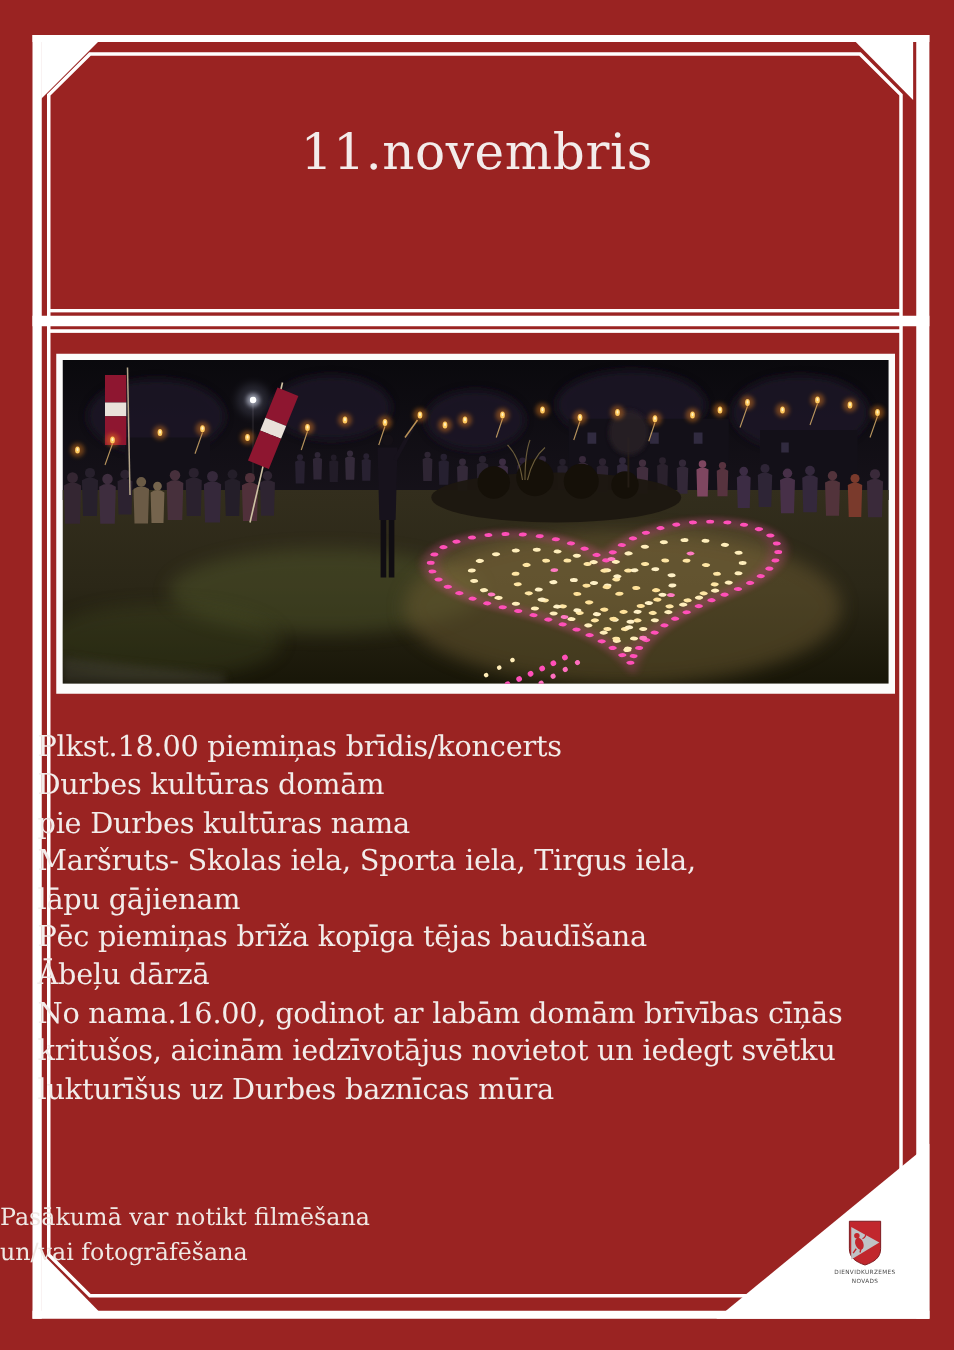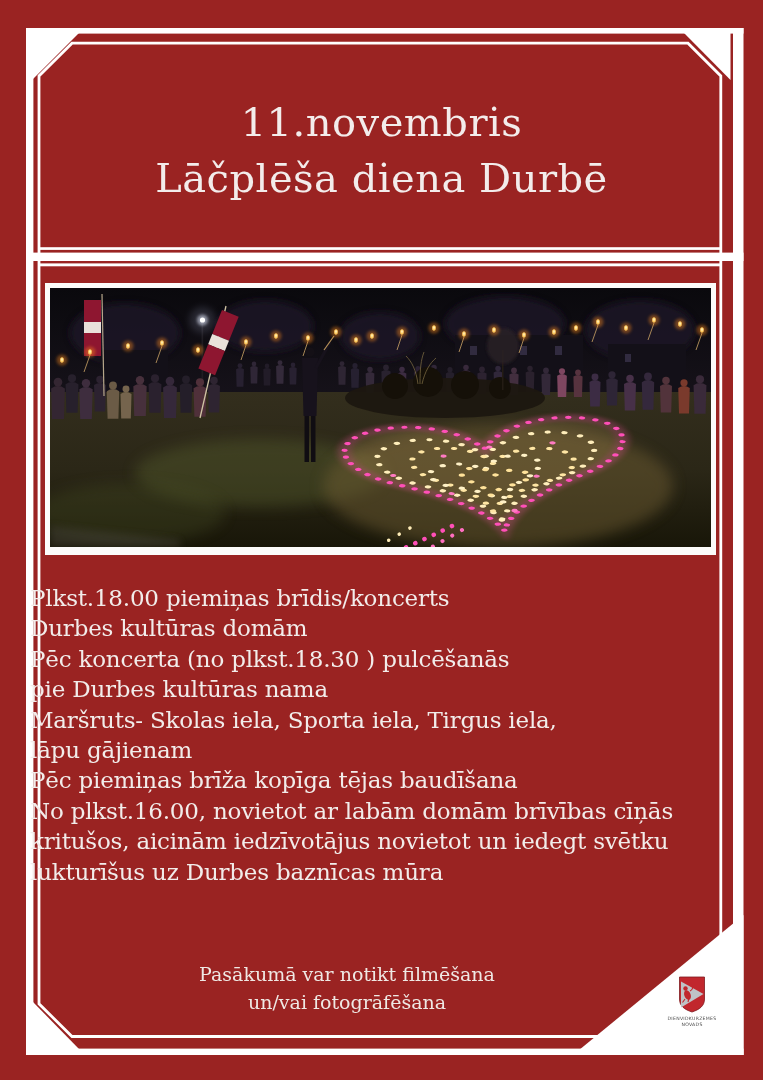--- a/index.html
+++ b/index.html
@@ -16,21 +16,21 @@
   .photo-mat{
     position:absolute;left:45px;top:283px;width:671px;height:272px;
     background:#fcfbfa;box-sizing:border-box;padding:5px 5px 8px 5px;
   }
   .photo-mat svg{display:block;}
   .body-text{
     position:absolute;top:583px;left:30px;width:703px;
     font-size:23px;line-height:30.4px;color:#f2ecea;letter-spacing:-0.2px;
   }
   .note{
-    position:absolute;top:961px;left:0;width:694px;text-align:center;
+    position:absolute;top:961px;left:0;width:694px;
     font-size:19px;line-height:27.5px;color:#efe8e4;
   }
   .logo-svg{position:absolute;left:655px;top:975px;}
 </style>
 </head>
 <body>
 
 <div class="poster">
 
   <svg class="frame-svg" width="763" height="1080" viewBox="0 0 763 1080" aria-hidden="true">
@@ -45,21 +45,20 @@
       <rect x="39" y="247.2" width="682" height="2.7"></rect>
       <rect x="26" y="252.6" width="717.5" height="8.4"></rect>
       <rect x="39" y="263.4" width="682" height="2.9"></rect>
       <polygon points="743.5,915 743.5,1055 573,1055"></polygon>
     </g>
     <path d="M 72,43.2 H 688 L 720.8,75.9 V 1003.8 L 688,1036.5 H 72 L 39,1003.8 V 75.9 Z" fill="none" stroke="#ffffff" stroke-width="2.8"></path>
   </svg>
 
   <div class="title">
     <div>11.novembris</div>
-    <div>Lāčplēša diena Durbē</div>
   </div>
 
   <div class="photo-mat">
     <svg width="661" height="259" viewBox="0 0 661 259" role="img" aria-label="Night photo: a crowd holding burning torches and Latvian flags stands around a dark lawn where candles are arranged in a large glowing heart shape outlined in pink">
       <defs>
         <linearGradient id="gSky" x1="0" y1="0" x2="0" y2="1">
           <stop offset="0" stop-color="#0a090d"></stop>
             <stop offset="1" stop-color="#16121a"></stop>
         </linearGradient>
         <linearGradient id="gGround" x1="0" y1="0" x2="0" y2="1">
@@ -262,26 +261,26 @@
         <path d="M 402,238 C 378,250 358,258 338,268" fill="none" stroke="#ff4fb8" stroke-width="4.5" stroke-dasharray="0.1 10" stroke-linecap="round"></path>
         <path d="M 412,242 C 395,252 382,258 372,266" fill="none" stroke="#ff6ec0" stroke-width="4" stroke-dasharray="0.1 11" stroke-linecap="round"></path>
         <path d="M 360,240 C 350,246 342,250 336,254" fill="none" stroke="#ffedb8" stroke-width="3.5" stroke-dasharray="0.1 12" stroke-linecap="round"></path>
       </g>
     </svg>
   </div>
 
   <div class="body-text">
     <div>Plkst.18.00 piemiņas brīdis/koncerts</div>
     <div>Durbes kultūras domām</div>
-    <div>Pēc koncerta (no plkst.18.30 ) pulcēšanās</div>
     <div>pie Durbes kultūras nama</div>
     <div>Maršruts- Skolas iela, Sporta iela, Tirgus iela,</div>
     <div>lāpu gājienam</div>
     <div>Pēc piemiņas brīža kopīga tējas baudīšana</div>
-    <div>No plkst.16.00, novietot ar labām domām brīvības cīņās</div>
+    <div>Ābeļu dārzā</div>
+    <div>No nama.16.00, godinot ar labām domām brīvības cīņās</div>
     <div>kritušos, aicinām iedzīvotājus novietot un iedegt svētku</div>
     <div>lukturīšus uz Durbes baznīcas mūra</div>
   </div>
 
   <div class="note">
     <div>Pasākumā var notikt filmēšana</div>
     <div>un/vai fotogrāfēšana</div>
   </div>
 
   <svg class="logo-svg" width="74" height="54" viewBox="0 0 74 54">

